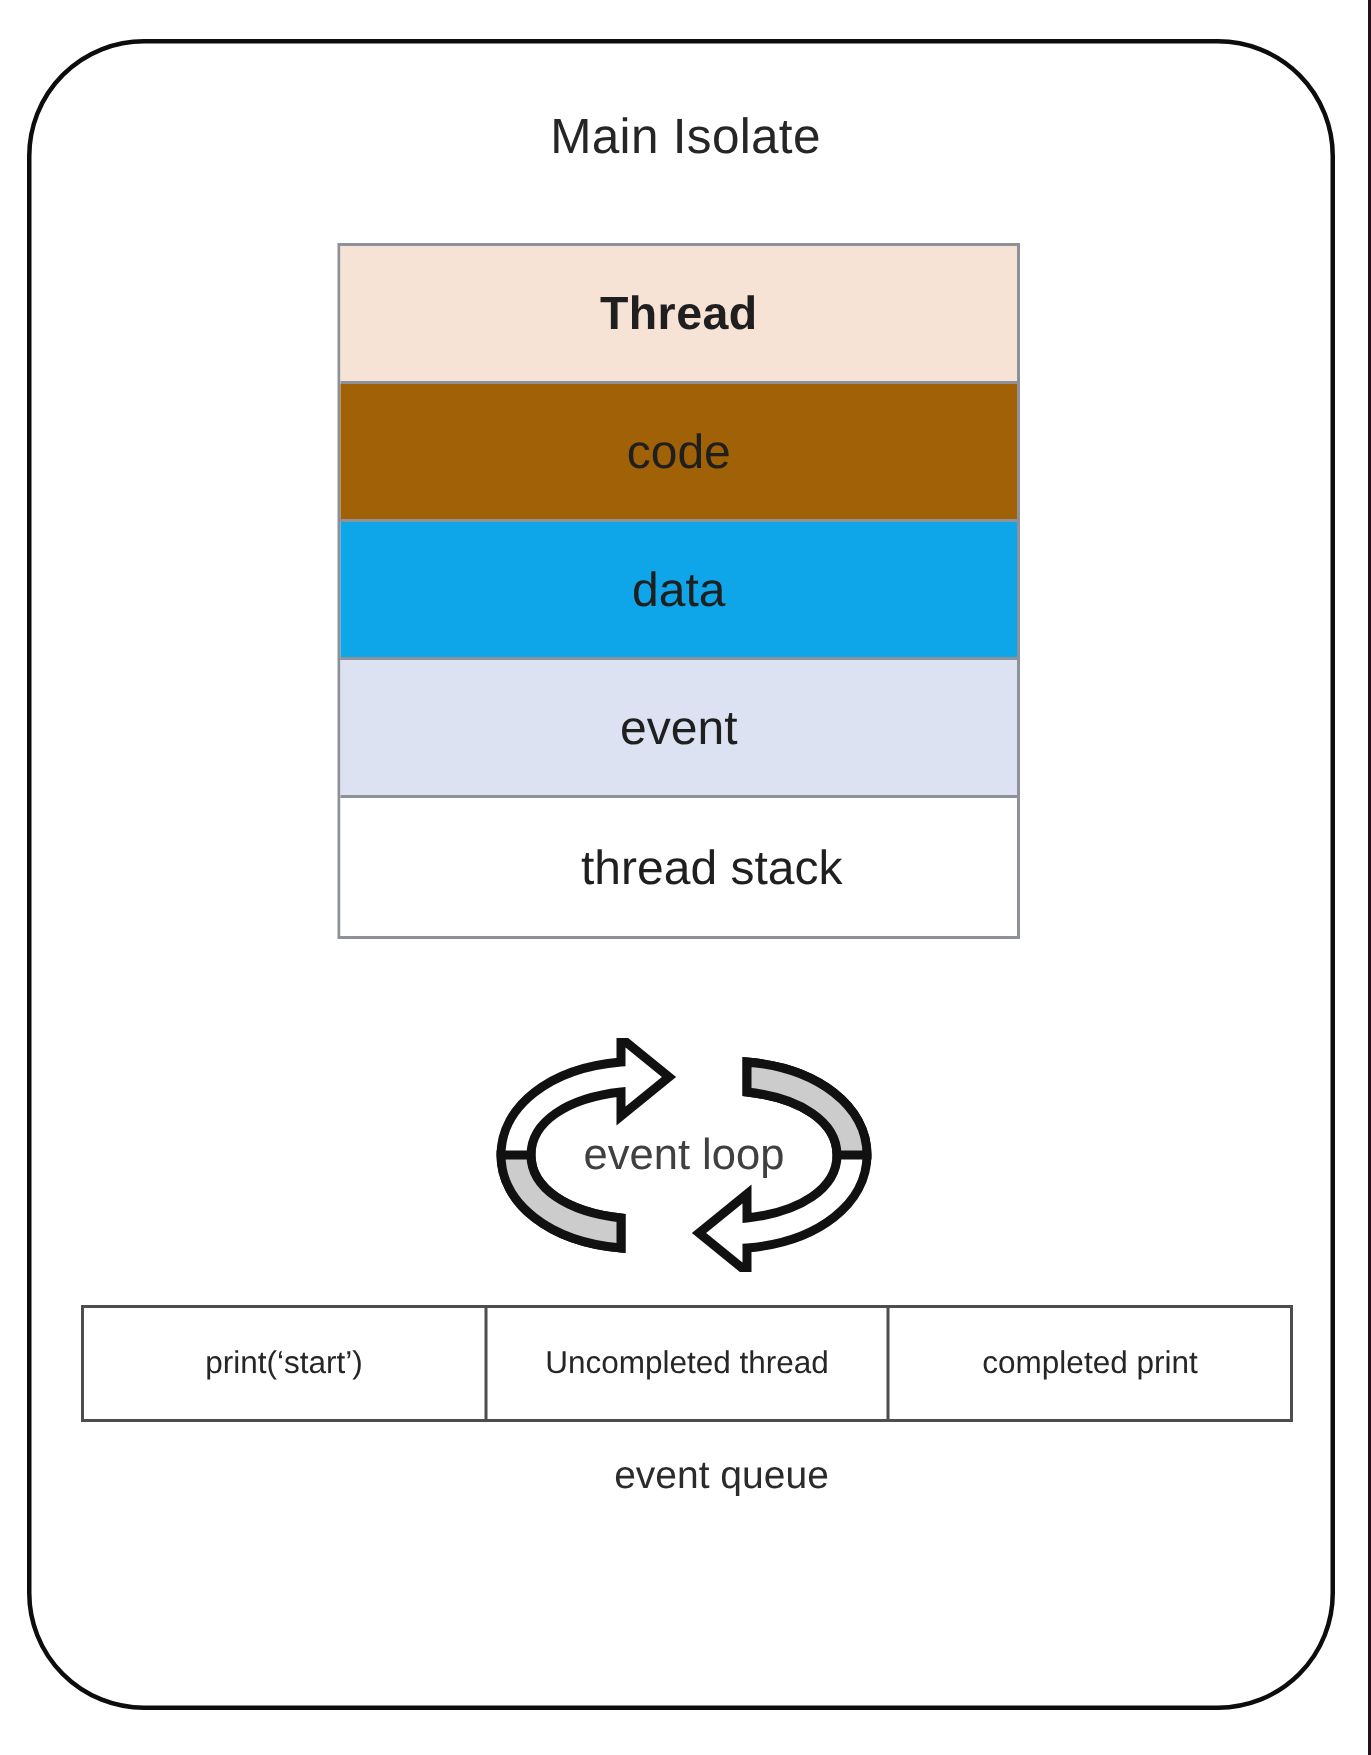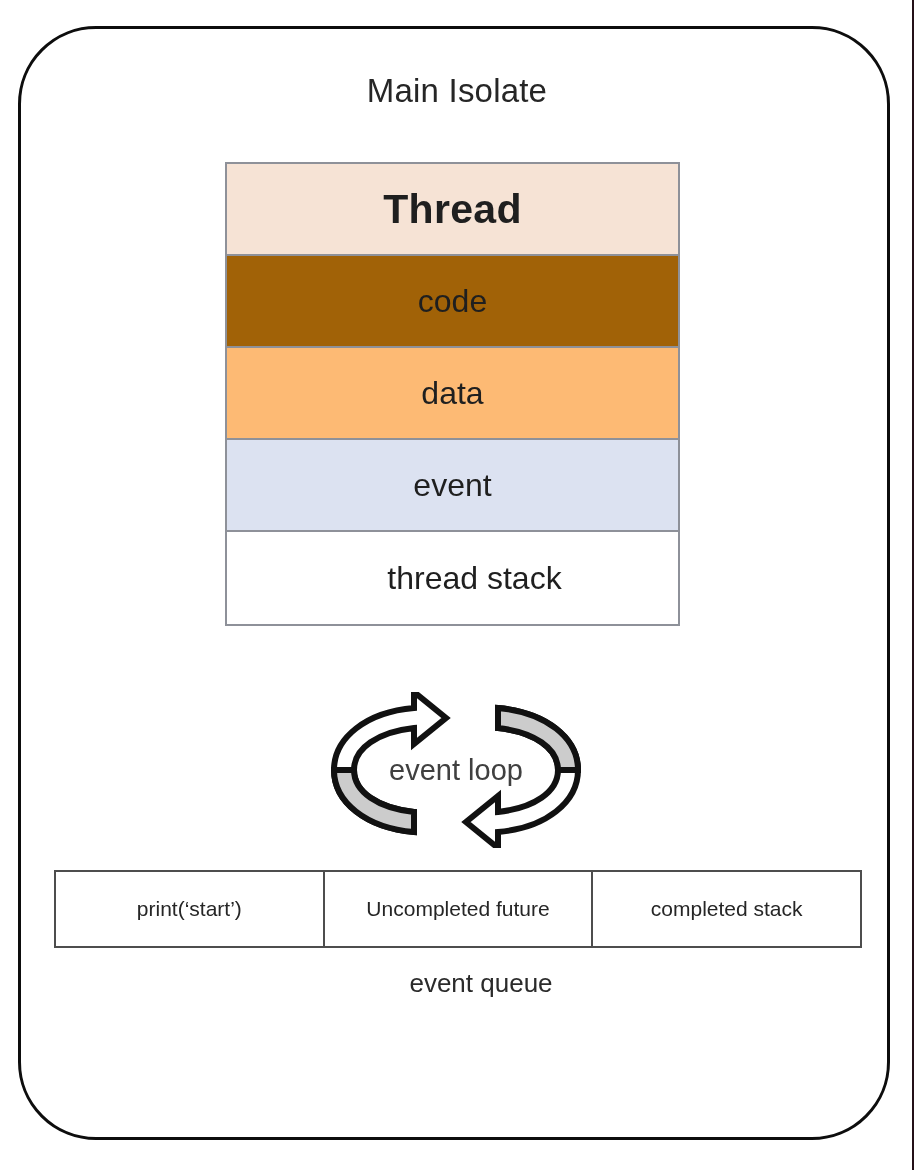--- a/index.html
+++ b/index.html
@@ -66,21 +66,21 @@
     display: flex;
     align-items: center;
     justify-content: center;
     font-size: 32px;
     color: #1f1f1f;
     border-bottom: 2px solid #8e9199;
   }
   .thread-row:last-child { border-bottom: none; padding-left: 44px; }
   .thread-row.header {
     font-weight: bold;
-    font-size: 41px;
+    font-size: 31px;
     letter-spacing: 0.3px;
   }
 
   
   .event-loop {
     position: absolute;
     left: 318px;
     top: 692px;
     width: 276px;
     height: 156px;
@@ -146,21 +146,21 @@
 
   <div class="isolate-title">Main Isolate</div>
 
   <div class="thread-table">
     <div class="thread-row header" style="background: rgb(246, 227, 213);">
       <span>Thread</span>
     </div>
     <div class="thread-row" style="background: #a16207;">
       <span>code</span>
     </div>
-    <div class="thread-row" style="background: #fdba74;">
+    <div class="thread-row" style="background: #0ea5e9;">
       <span>data</span>
     </div>
     <div class="thread-row" style="background: rgb(220, 226, 241);">
       <span>event</span>
     </div>
     <div class="thread-row" style="background: rgb(255, 255, 255);">
       <span>thread stack</span>
     </div>
   </div>
 
@@ -193,19 +193,19 @@
       <path d="M 260 78
                C 260 46, 228 20, 180 16
                L 180 36
                C 216 40, 240 56, 240 78 Z" fill="#cccccc" stroke="#111111" stroke-width="6" stroke-linejoin="miter"></path>
     </svg>
   </div>
   <div class="event-loop-label">event loop</div>
 
   <div class="queue-table">
     <div class="queue-cell">print(‘start’)</div>
-    <div class="queue-cell">Uncompleted future</div>
-    <div class="queue-cell">completed stack</div>
+    <div class="queue-cell">Uncompleted thread</div>
+    <div class="queue-cell">completed print</div>
   </div>
 
   <div class="queue-label">event queue</div>
 
 </div>
 
 </body></html>

